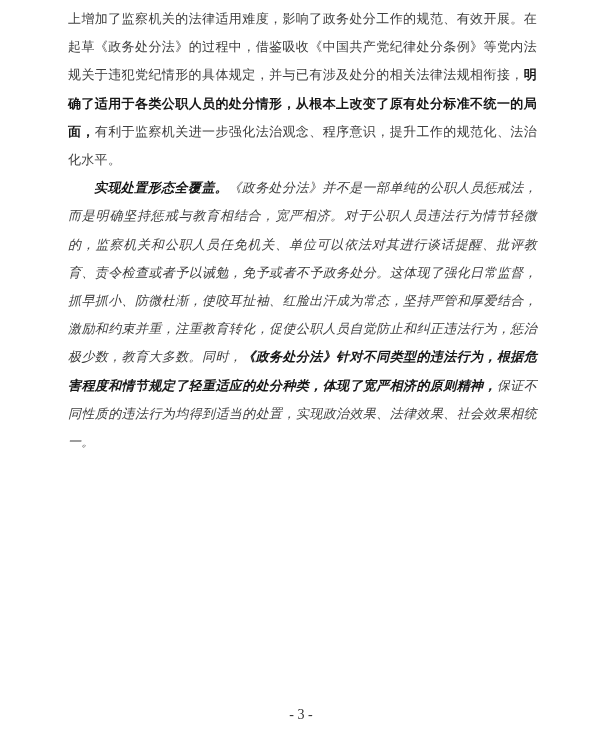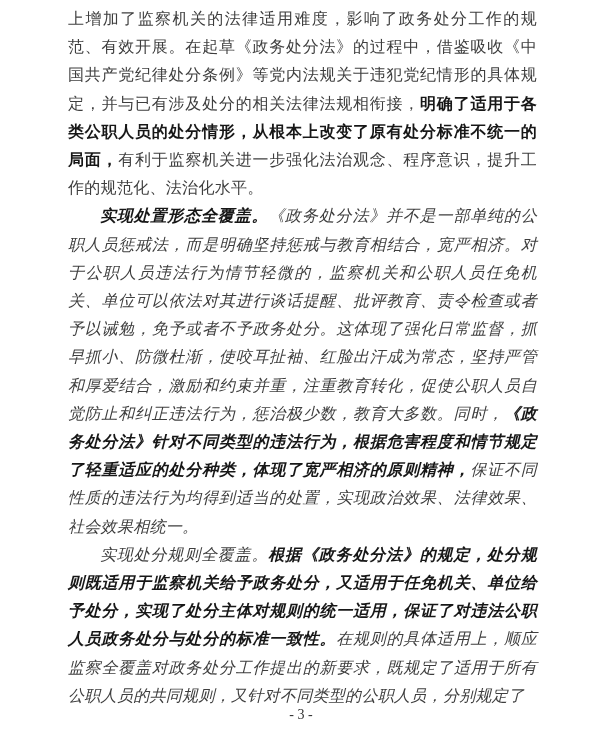--- a/index.html
+++ b/index.html
@@ -14,21 +14,21 @@
     position: relative;
     width: 602px;
     height: 731px;
     background: #ffffff;
   }
   .text-block {
     position: absolute;
     left: 68px;
     top: 5px;
     width: 469px;
-    font-size: 16px;
+    font-size: 13px;
     line-height: 28.2px;
     text-align: justify;
     text-justify: inter-character;
     letter-spacing: 0.3px;
   }
   .para {
     margin: 0;
     padding: 0;
   }
   .para.indent {
@@ -63,20 +63,17 @@
   <article class="text-block">
 
     <p class="para">
       <span class="seg normal">上增加了监察机关的法律适用难度，影响了政务处分工作的规范、有效开展。在起草《政务处分法》的过程中，借鉴吸收《中国共产党纪律处分条例》等党内法规关于违犯党纪情形的具体规定，并与已有涉及处分的相关法律法规相衔接，</span><span class="seg bold">明确了适用于各类公职人员的处分情形，从根本上改变了原有处分标准不统一的局面，</span><span class="seg normal">有利于监察机关进一步强化法治观念、程序意识，提升工作的规范化、法治化水平。</span>
     </p>
 
     <p class="para indent">
       <span class="seg bold">实现处置形态全覆盖。</span><span class="seg normal">《政务处分法》并不是一部单纯的公职人员惩戒法，而是明确坚持惩戒与教育相结合，宽严相济。对于公职人员违法行为情节轻微的，监察机关和公职人员任免机关、单位可以依法对其进行谈话提醒、批评教育、责令检查或者予以诫勉，免予或者不予政务处分。这体现了强化日常监督，抓早抓小、防微杜渐，使咬耳扯袖、红脸出汗成为常态，坚持严管和厚爱结合，激励和约束并重，注重教育转化，促使公职人员自觉防止和纠正违法行为，惩治极少数，教育大多数。同时，</span><span class="seg bold">《政务处分法》针对不同类型的违法行为，根据危害程度和情节规定了轻重适应的处分种类，体现了宽严相济的原则精神，</span><span class="seg normal">保证不同性质的违法行为均得到适当的处置，实现政治效果、法律效果、社会效果相统一。</span>
     </p>
 
-    <p class="para indent">
-      <span class="seg normal">实现处分规则全覆盖。</span><span class="seg bold">根据《政务处分法》的规定，处分规则既适用于监察机关给予政务处分，又适用于任免机关、单位给予处分，实现了处分主体对规则的统一适用，保证了对违法公职人员政务处分与处分的标准一致性。</span><span class="seg normal">在规则的具体适用上，顺应监察全覆盖对政务处分工作提出的新要求，既规定了适用于所有公职人员的共同规则，又针对不同类型的公职人员，分别规定了</span>
-    </p>
 
   </article>
 
   <footer class="page-number">- 3 -</footer>
 </main>
 
 </body></html>

